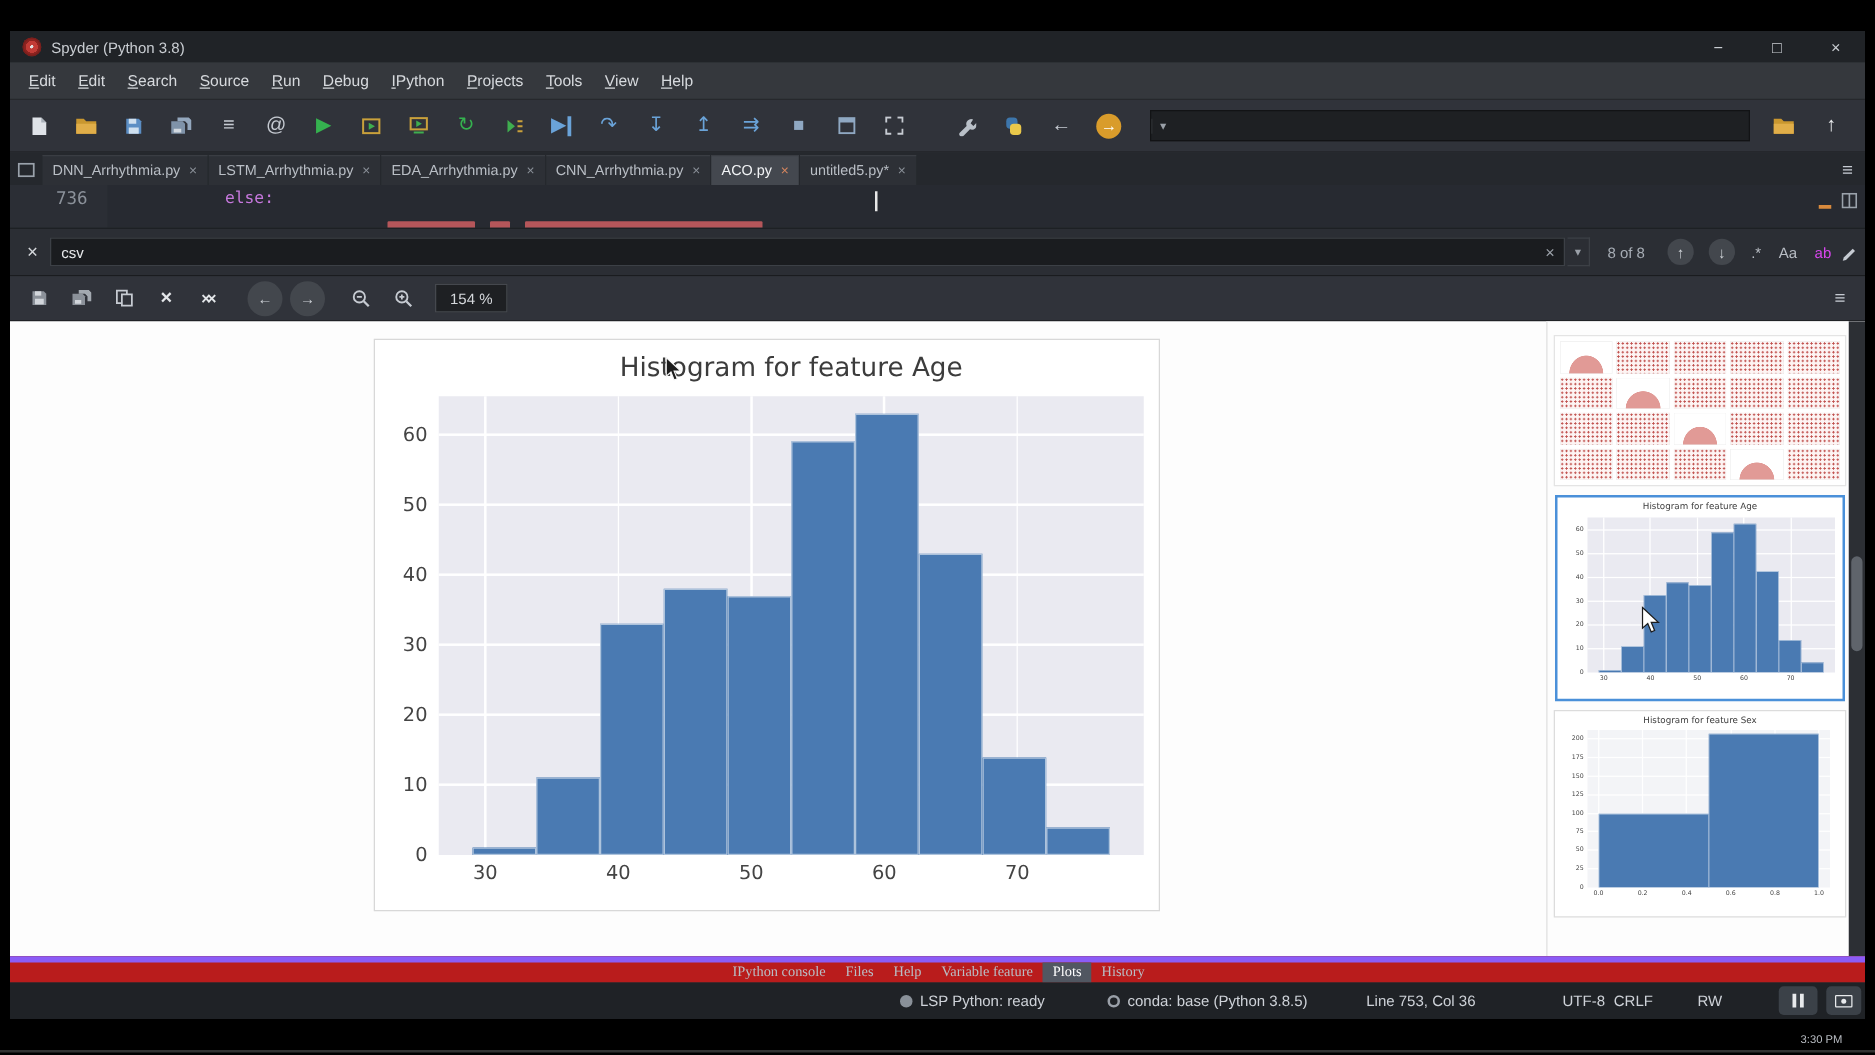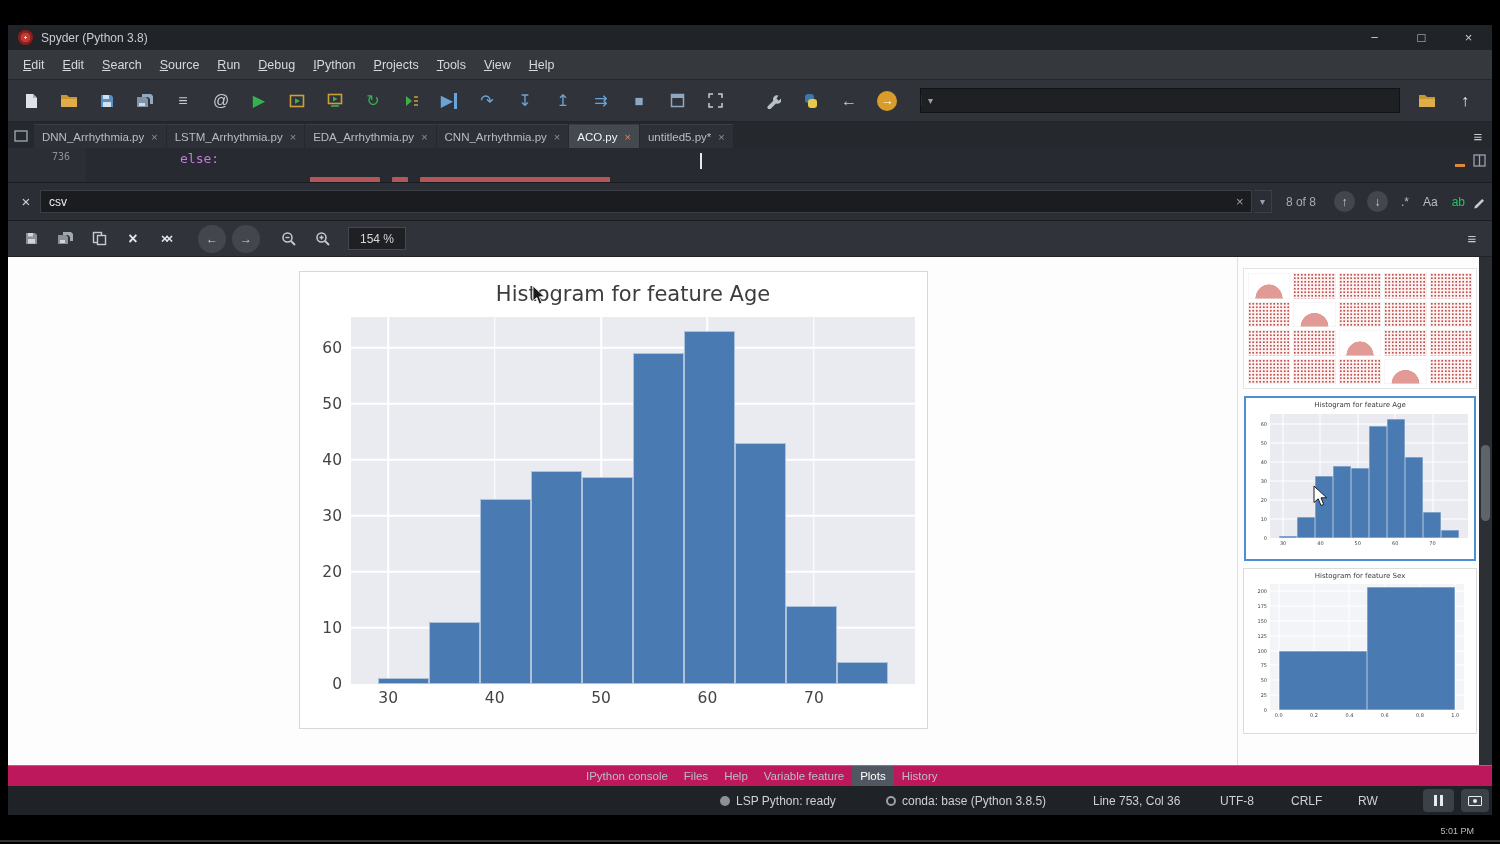--- a/index.html
+++ b/index.html
@@ -56,21 +56,21 @@
   .tab-close { margin-left:7px; font-size:11px; color:#8b9199; }
   .tab.active .tab-close { color:#d8875f; }
   .tabbar-menu { margin-left:auto; width:28px; display:flex; align-items:center; justify-content:center;
                  color:#c6cbd2; font-size:15px; height:24px; }
 
   
   .editor-row { height:34px; background:#272a31; position:relative; overflow:hidden; flex:0 0 auto;
                 font-family:"DejaVu Sans Mono",monospace; }
   .gutter { position:absolute; left:0; top:0; bottom:0; width:78px; background:#2b2e35; }
   .line-number { position:absolute; left:0; top:3px; width:62px; text-align:right;
-                 color:#8b919a; font-size:10px; }
+                 color:#8b919a; font-size:14px; }
   .code-line { position:absolute; left:172px; top:3px; color:#c678dd; font-size:13px; }
   .code-frag { position:absolute; top:29px; height:6px; background:#b5565a; border-radius:1px; }
   .caret-bar { position:absolute; left:692px; top:5px; width:1.5px; height:16px; background:#e8e8e8; }
   .editor-right-icons { position:absolute; right:6px; top:6px; display:flex; gap:8px; align-items:center; }
   .orange-dash { width:10px; height:3px; background:#d98a3d; margin-top:10px; }
 
   
   .search-row { height:39px; background:#2b2e34; display:flex; align-items:center; padding:0 6px;
                 border-top:1px solid #1a1c1f; border-bottom:1px solid #1a1c1f; flex:0 0 auto; }
   .sbtn { display:flex; align-items:center; justify-content:center; flex:0 0 auto; }
@@ -79,21 +79,21 @@
                   display:flex; align-items:center; margin:0 2px; }
   .search-input { flex:1; background:transparent; border:none; outline:none; color:#e8eaec;
                   font-size:12px; padding-left:8px; font-family:"Liberation Sans",sans-serif; }
   .clear-icon { width:22px; text-align:center; color:#9aa0a8; font-size:13px; }
   .field-caret { width:18px; height:23px; display:flex; align-items:center; justify-content:center;
                  color:#9aa0a8; font-size:10px; border:1px solid #3c4046; border-left:none; }
   .matches { color:#a6acb4; font-size:12px; margin:0 12px 0 14px; white-space:nowrap; }
   .circle-btn { width:21px; height:21px; border-radius:50%; background:#43474d; color:#cdd1d6;
                 font-size:12px; margin:0 6px; display:flex; align-items:center; justify-content:center; }
   .toggle { color:#b9bec5; font-size:12px; margin:0 7px; }
-  .toggle.word { color:#22c55e; }
+  .toggle.word { color:#d946ef; }
 
   
   .plots-toolbar { height:36px; background:#30333a; display:flex; align-items:center; padding:0 6px;
                    border-bottom:1px solid #202226; flex:0 0 auto; }
   .ptb { width:28px; height:28px; display:flex; align-items:center; justify-content:center; margin:0 3px; }
   .remove-x { color:#e4e7ea; font-size:16px; font-weight:bold; }
   .zoom-box { width:58px; height:23px; background:#1e2023; border:1px solid #45484e; color:#d5d8dc;
               font-size:12px; display:flex; align-items:center; justify-content:center; margin-left:8px; }
   .ptb-menu { margin-left:auto; color:#c6cbd2; font-size:15px; width:28px; text-align:center; }
 
@@ -133,21 +133,21 @@
              background-size:100% 100%; background-color:#fff; }
 
   
   .vscroll { position:absolute; right:0; top:0; bottom:0; width:13px; background:#2c2f34; }
   .vthumb { position:absolute; left:2px; right:2px; top:37%; height:15%; background:#5f646b; border-radius:5px; }
 
   
   .cursor { position:absolute; z-index:50; }
 
   
-  .bottom-tabs { height:21px; background:#be185d; border-top:1px solid #8b5cf6; position:relative; flex:0 0 auto; }
+  .bottom-tabs { height:21px; background:#b91c1c; border-top:5px solid #8b5cf6; position:relative; flex:0 0 auto;font-family:Liberation Serif, serif; }
   .btab-row { position:absolute; left:570px; top:0; bottom:0; display:flex; align-items:stretch; }
   .btab { display:flex; align-items:center; padding:0 8px; color:#b9bec5; font-size:11.5px; }
   .btab.active { background:#515761; color:#fff; }
 
   
   .status-bar { height:29px; background:#1f2226; position:relative; flex:0 0 auto; }
   .status-item { position:absolute; top:0; height:100%; display:flex; align-items:center; gap:6px;
                  color:#ced2d8; font-size:12px; white-space:nowrap; }
   .dot-icon { width:10px; height:10px; border-radius:50%; background:#8a9199; }
   .ring-icon { width:10px; height:10px; border-radius:50%; border:2px solid #9aa0a8; }
@@ -598,34 +598,34 @@
         <span class="dot-icon"></span>
         <span>LSP Python: ready</span>
       </div>
       <div class="status-item" style="left:878px">
         <span class="ring-icon"></span>
         <span>conda: base (Python 3.8.5)</span>
       </div>
       <div class="status-item" style="left:1085px">
         <span>Line 753, Col 36</span>
       </div>
-      <div class="status-item" style="left:1212px">
+      <div class="status-item" style="left:1242px">
         <span>UTF-8</span>
       </div>
       <div class="status-item" style="left:1283px">
         <span>CRLF</span>
       </div>
       <div class="status-item" style="left:1350px">
         <span>RW</span>
       </div>
       <div class="overlay-btn" id="overlay-pause">
         <span class="pbar"></span>
           <span class="pbar"></span>
       </div>
       <div class="overlay-btn" id="overlay-capture">
         <span class="cap-rect"></span>
       </div>
     </div>
   </div>
 
-  <span class="clock">5:01 PM</span>
+  <span class="clock">3:30 PM</span>
   <div class="bottom-edge"></div>
 </div>
 
 </body></html>

